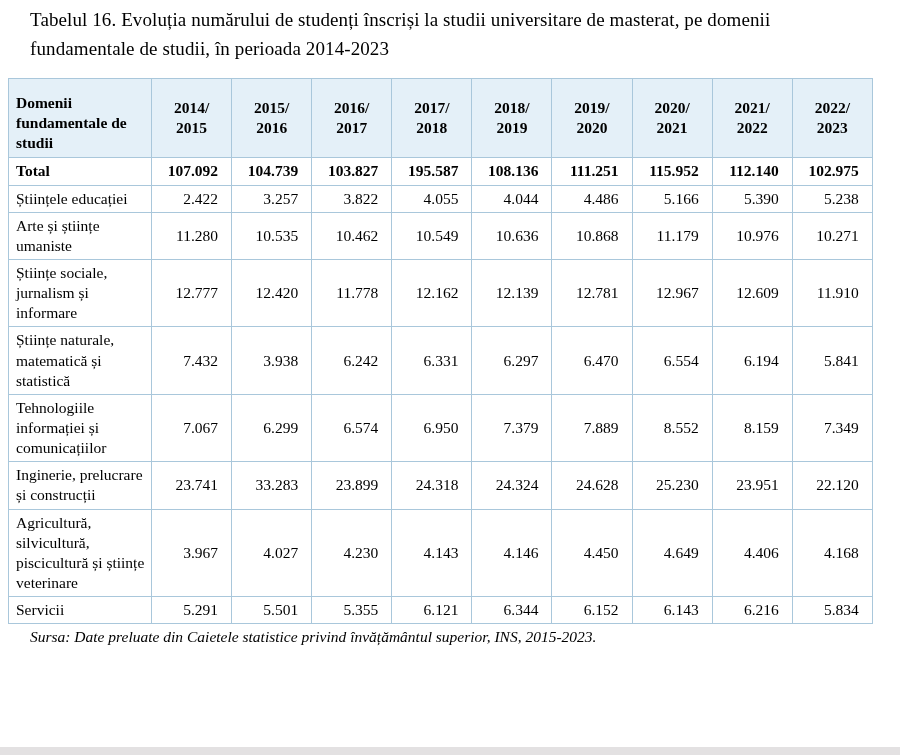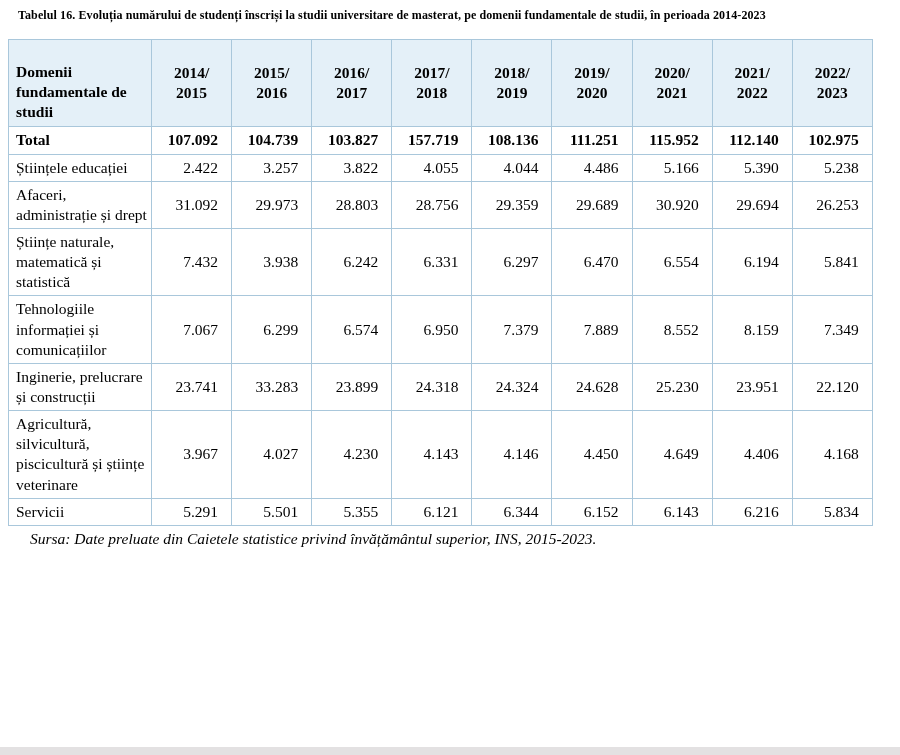--- a/index.html
+++ b/index.html
@@ -12,23 +12,23 @@
   html,body{margin:0;padding:0;}
   body{
     width:900px;height:755px;
     background:#ffffff;
     font-family:"Liberation Serif", serif;
     color:var(--text);
     position:relative;
     overflow:hidden;
   }
   .page-title{
-    margin:6px 26px 0 18px;
-    font-size:12px;
-    font-weight:bold;
+    margin:6px 26px 0 30px;
+    font-size:19px;
+    font-weight:normal;
     line-height:1.5;
     letter-spacing:0.1px;
   }
   table.data-table{
     border-collapse:collapse;
     table-layout:fixed;
     width:864px;
     margin:15px 0 0 8px;
   }
   col.label-col{width:143px;}
@@ -37,21 +37,21 @@
     border:1px solid var(--border);
     font-size:15.5px;
     line-height:1.3;
     padding:2px 5px;
     vertical-align:middle;
   }
   th.domain-cell{
     background:var(--header-bg);
     text-align:left;
     font-weight:bold;
-    padding:22px 6px 4px 7px;
+    padding:14px 6px 4px 7px;
   }
   th.year-cell{
     background:var(--header-bg);
     text-align:center;
     font-weight:bold;
     white-space:pre-line;
     padding:4px 2px;
     margin-top:22px;
   }
   td.label-cell{
@@ -118,50 +118,62 @@
 2023</th>
       </tr>
   </thead>
   <tbody>
 
   <tr class="total-row">
         <td class="label-cell">Total</td>
         <td class="num-cell">107.092</td>
         <td class="num-cell">104.739</td>
         <td class="num-cell">103.827</td>
-        <td class="num-cell">157.719</td>
+        <td class="num-cell">195.587</td>
         <td class="num-cell">108.136</td>
         <td class="num-cell">111.251</td>
         <td class="num-cell">115.952</td>
         <td class="num-cell">112.140</td>
         <td class="num-cell">102.975</td>
       </tr>
       <tr>
         <td class="label-cell">Științele educației</td>
         <td class="num-cell">2.422</td>
         <td class="num-cell">3.257</td>
         <td class="num-cell">3.822</td>
         <td class="num-cell">4.055</td>
         <td class="num-cell">4.044</td>
         <td class="num-cell">4.486</td>
         <td class="num-cell">5.166</td>
         <td class="num-cell">5.390</td>
         <td class="num-cell">5.238</td>
       </tr>
       <tr>
-        <td class="label-cell">Afaceri, administrație și drept</td>
-        <td class="num-cell">31.092</td>
-        <td class="num-cell">29.973</td>
-        <td class="num-cell">28.803</td>
-        <td class="num-cell">28.756</td>
-        <td class="num-cell">29.359</td>
-        <td class="num-cell">29.689</td>
-        <td class="num-cell">30.920</td>
-        <td class="num-cell">29.694</td>
-        <td class="num-cell">26.253</td>
+        <td class="label-cell">Arte și științe umaniste</td>
+        <td class="num-cell">11.280</td>
+        <td class="num-cell">10.535</td>
+        <td class="num-cell">10.462</td>
+        <td class="num-cell">10.549</td>
+        <td class="num-cell">10.636</td>
+        <td class="num-cell">10.868</td>
+        <td class="num-cell">11.179</td>
+        <td class="num-cell">10.976</td>
+        <td class="num-cell">10.271</td>
+      </tr>
+      <tr>
+        <td class="label-cell">Științe sociale, jurnalism și informare</td>
+        <td class="num-cell">12.777</td>
+        <td class="num-cell">12.420</td>
+        <td class="num-cell">11.778</td>
+        <td class="num-cell">12.162</td>
+        <td class="num-cell">12.139</td>
+        <td class="num-cell">12.781</td>
+        <td class="num-cell">12.967</td>
+        <td class="num-cell">12.609</td>
+        <td class="num-cell">11.910</td>
       </tr>
       <tr>
         <td class="label-cell">Științe naturale, matematică și statistică</td>
         <td class="num-cell">7.432</td>
         <td class="num-cell">3.938</td>
         <td class="num-cell">6.242</td>
         <td class="num-cell">6.331</td>
         <td class="num-cell">6.297</td>
         <td class="num-cell">6.470</td>
         <td class="num-cell">6.554</td>

